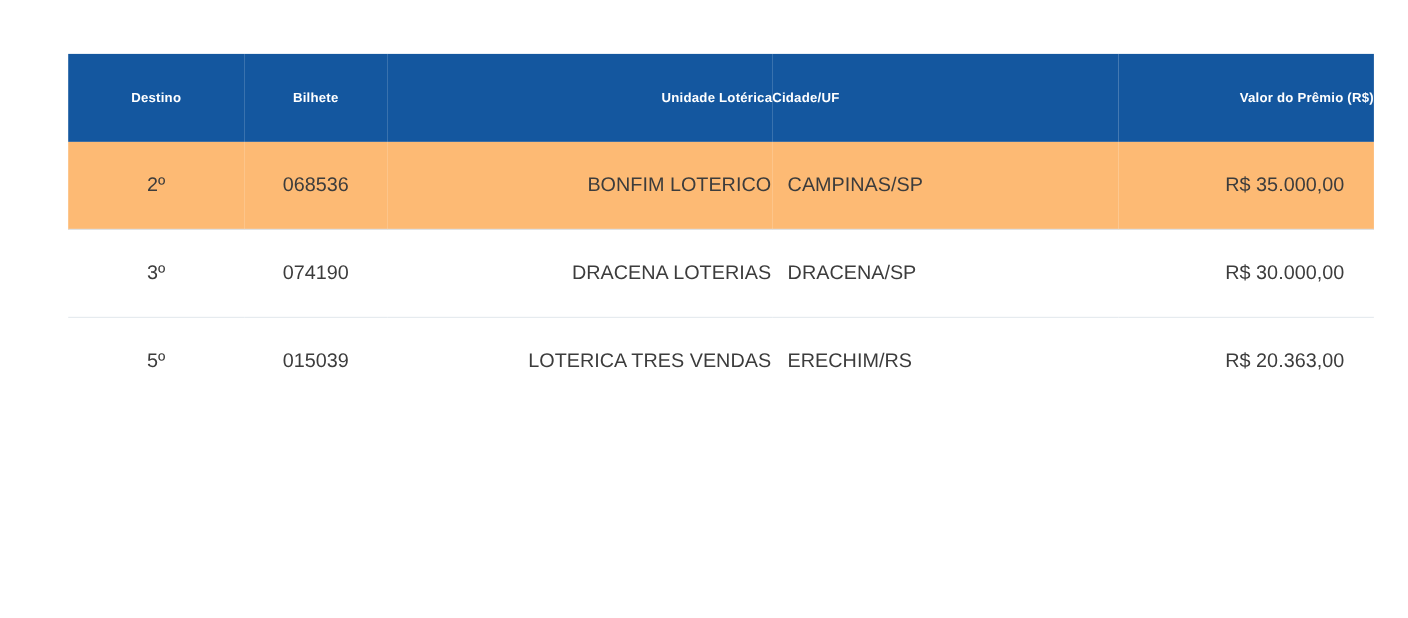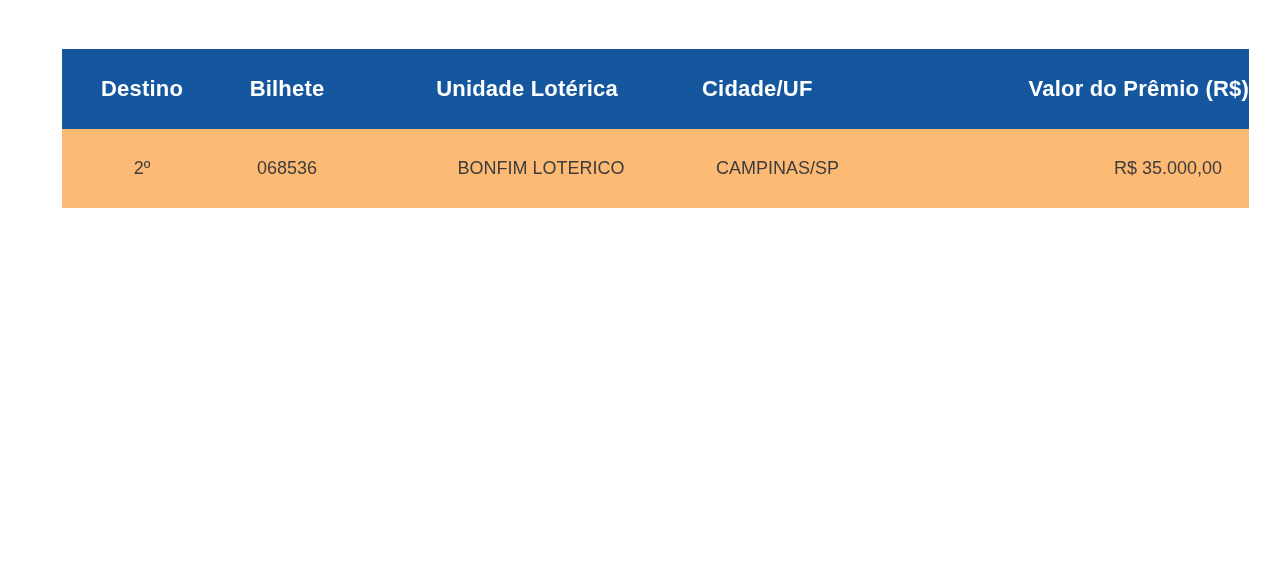--- a/index.html
+++ b/index.html
@@ -27,38 +27,38 @@
     width: 1187px;
   }
   table.prize-table {
     border-collapse: collapse;
     width: 1187px;
     table-layout: fixed;
   }
   table.prize-table thead th {
     background: #14579f;
     color: #ffffff;
-    font-size: 22px;
+    font-size: 12px;
     font-weight: bold;
     height: 80px;
     padding: 0 0 0 0;
     vertical-align: middle;
     letter-spacing: 0.2px;
   }
   th.col-destino, td.col-destino {
     width: 160px;
     text-align: center;
   }
   th.col-bilhete, td.col-bilhete {
     width: 130px;
     text-align: center;
   }
   th.col-unidade, td.col-unidade {
     width: 350px;
-    text-align: center;
+    text-align: right;
     padding-left: 29px;
   }
   th.col-cidade, td.col-cidade {
     width: 315px;
     text-align: left;
     padding-left: 14px;
   }
   th.col-valor, td.col-valor {
     width: 232px;
     text-align: right;
@@ -104,16 +104,30 @@
         </tr>
       </thead>
       <tbody>
         <tr class="alt">
           <td class="col-destino">2º</td>
           <td class="col-bilhete">068536</td>
           <td class="col-unidade">BONFIM LOTERICO</td>
           <td class="col-cidade">CAMPINAS/SP</td>
           <td class="col-valor">R$ 35.000,00</td>
         </tr>
+        <tr>
+          <td class="col-destino">3º</td>
+          <td class="col-bilhete">074190</td>
+          <td class="col-unidade">DRACENA LOTERIAS</td>
+          <td class="col-cidade">DRACENA/SP</td>
+          <td class="col-valor">R$ 30.000,00</td>
+        </tr>
+        <tr>
+          <td class="col-destino">5º</td>
+          <td class="col-bilhete">015039</td>
+          <td class="col-unidade">LOTERICA TRES VENDAS</td>
+          <td class="col-cidade">ERECHIM/RS</td>
+          <td class="col-valor">R$ 20.363,00</td>
+        </tr>
       </tbody>
     </table>
   </div>
 </div>
 
 </body></html>

